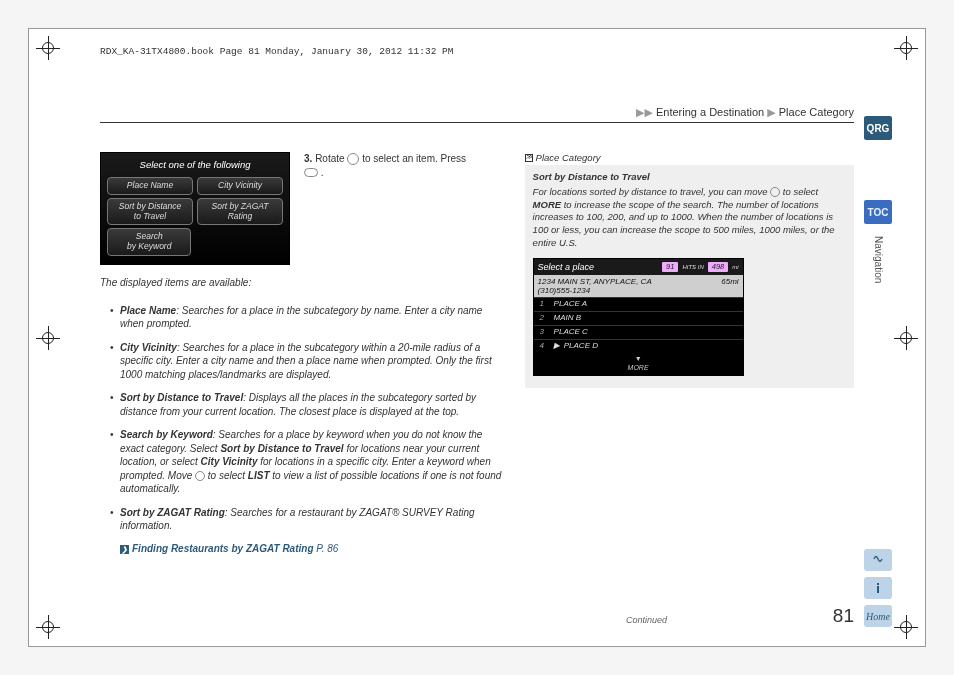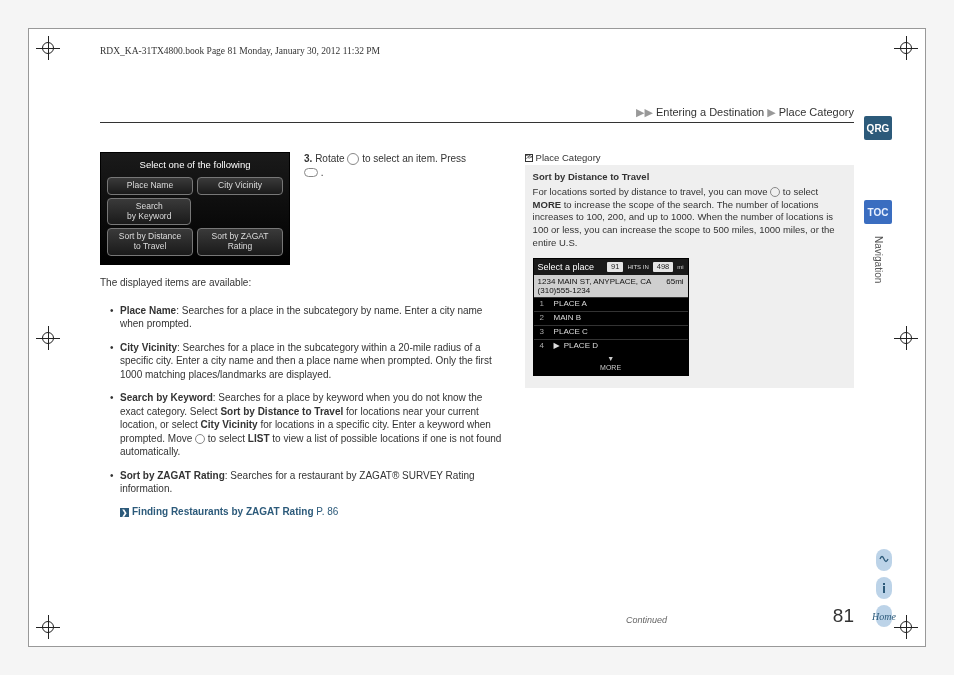--- a/index.html
+++ b/index.html
@@ -41,21 +41,21 @@
   .cropmark.ml { left: 36px; top: 50%; transform: translateY(-50%); }
   .cropmark.mr { right: 36px; top: 50%; transform: translateY(-50%); }
 
   .page {
     position: absolute;
     left: 100px; top: 70px; right: 100px; bottom: 52px;
   }
 
   .header-stamp {
     position: absolute; left: 0; top: -24px;
-    font-family: Liberation Serif, serif;
+    font-family: Liberation Mono, monospace;
     font-size: 9.5px; color: #333;
   }
 
   .breadcrumb-row {
     position: absolute; right: 0; top: 36px;
     font-size: 11px; color: #333;
   }
   .breadcrumb-row .tri { color: #999; }
 
   .hr {
@@ -81,31 +81,31 @@
     writing-mode: vertical-rl;
     font-size: 10px; color: #555;
     margin-top: -48px;
   }
 
   .side-icons {
     position: absolute; right: -38px; bottom: -4px;
     display: flex; flex-direction: column; gap: 6px;
   }
   .sicon {
-    width: 16px; height: 22px;
+    width: 28px; height: 22px;
     background: #bcd3e8;
-    border-radius: 9px;
+    border-radius: 3px;
     display: flex; align-items: center; justify-content: center;
     font-size: 12px; color: #2c5a7a; cursor: pointer;
   }
   .sicon.home { font-family: cursive; font-style: italic; font-size: 10px; }
 
   .columns {
     position: absolute; left: 0; right: 0; top: 82px; bottom: 10px;
-    display: flex; gap: 22px;
+    display: flex; gap: 22px; font-style: italic;
   }
   .col-left { flex: 1.1; display: flex; flex-direction: column; }
   .col-right { flex: 0.9; display: flex; flex-direction: column; }
 
   
   .screen1 {
     width: 190px; align-self: flex-start;
     background: linear-gradient(#1a1a1a,#000); border: 1px solid #000;
     color: #e8e8e8; padding: 4px 6px 8px;
     display: flex; flex-direction: column; gap: 3px;
@@ -157,30 +157,30 @@
   }
   .note-head .sq2 { display: inline-block; width: 8px; height: 8px; border: 1px solid #333; margin-right: 3px; position: relative; top: 1px; }
   .note-head .sq2::after { content: "≫"; font-size: 7px; position: absolute; left: 0; top: -2px; }
   .note-box {
     background: #efefef; padding: 6px 8px 12px; font-size: 9.5px; line-height: 1.35;
   }
   .note-box .nb-title { font-weight: bold; margin-bottom: 2px; }
   .dialicon { display: inline-block; width: 10px; height: 10px; border: 1px solid #888; border-radius: 50%; vertical-align: middle; }
 
   .screen2 {
-    margin-top: 8px; width: 156px;
+    margin-top: 8px; width: 211px;
     background: #000; color: #ddd; font-size: 8px;
     border: 1px solid #000;
   }
   .screen2 .top {
     display: flex; align-items: center; gap: 4px; padding: 2px 4px;
     background: #1a1a1a;
   }
   .screen2 .top .lbl { flex: 1; color: #fff; font-size: 9px; }
-  .pill { background: #e5e5e5; color: #222; padding: 0 4px; border-radius: 1px; font-size: 7.5px; }
+  .pill { background: #f0abfc; color: #222; padding: 0 4px; border-radius: 1px; font-size: 7.5px; }
   .addr { background: #cfcfcf; color: #111; padding: 2px 4px; font-size: 8px; display: flex; justify-content: space-between; align-items: flex-start; line-height: 1.15; }
   .listrow { display: flex; gap: 4px; padding: 1px 6px; border-top: 1px solid #333; }
   .listrow .n { width: 10px; color: #aaa; }
   .more { text-align: center; font-size: 7px; color: #ccc; padding: 1px 0 3px; }
 </style>
 </head>
 <body>
 
 <div class="frame"></div>
 <div class="cropmark tl">
@@ -249,39 +249,42 @@
 
     <div class="col-left">
 
       <div class="screen1">
         <div class="title">Select one of the following</div>
         <div class="row">
           <div class="sbtn">Place Name</div>
           <div class="sbtn">City Vicinity</div>
         </div>
         <div class="row">
-          <div class="sbtn" style="white-space:pre-line;flex:0 0 48%">Search
-by Keyword</div>
-        </div>
-        <div class="row">
           <div class="sbtn" style="white-space:pre-line">Sort by Distance
 to Travel</div>
           <div class="sbtn" style="white-space:pre-line">Sort by ZAGAT
 Rating</div>
         </div>
+        <div class="row">
+          <div class="sbtn" style="white-space:pre-line;flex:0 0 48%">Search
+by Keyword</div>
+        </div>
       </div>
 
       <div class="intro">The displayed items are available:</div>
 
       <ul class="items">
         <li>
           <b>Place Name</b><span>: Searches for a place in the subcategory by name. Enter a city name when prompted.</span>
         </li>
         <li>
           <b>City Vicinity</b><span>: Searches for a place in the subcategory within a 20-mile radius of a specific city. Enter a city name and then a place name when prompted. Only the first 1000 matching places/landmarks are displayed.</span>
+        </li>
+        <li>
+          <b>Sort by Distance to Travel</b><span>: Displays all the places in the subcategory sorted by distance from your current location. The closest place is displayed at the top.</span>
         </li>
         <li>
           <b>Search by Keyword</b><span>: Searches for a place by keyword when you do not know the exact category. Select </span><b>Sort by Distance to Travel</b><span> for locations near your current location, or select </span><b>City Vicinity</b><span> for locations in a specific city. Enter a keyword when prompted. Move </span><span class="dialicon"></span><span> to select </span><b>LIST</b><span> to view a list of possible locations if one is not found automatically.</span>
         </li>
         <li>
           <b>Sort by ZAGAT Rating</b><span>: Searches for a restaurant by ZAGAT® SURVEY Rating information.</span>
         </li>
       </ul>
 
       <div class="link-line">

